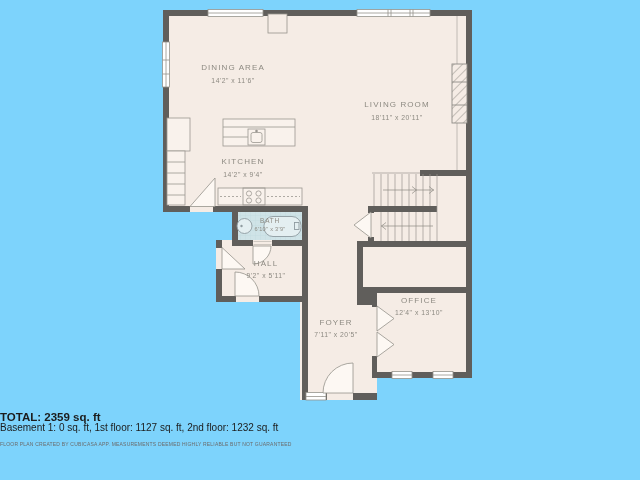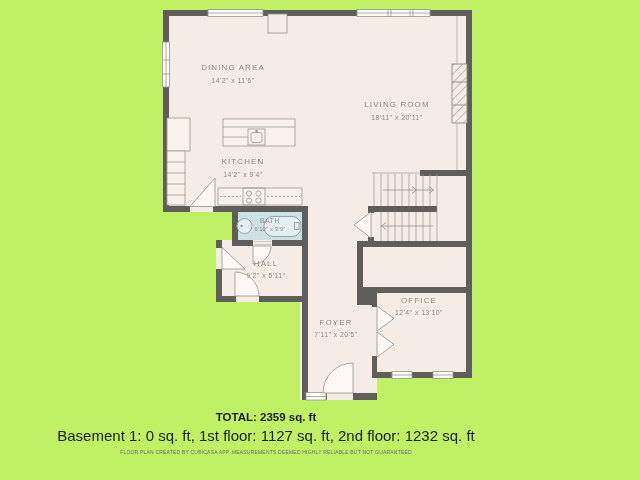--- a/index.html
+++ b/index.html
@@ -1,21 +1,21 @@
 <!DOCTYPE html>
 <html><head>
 <meta charset="utf-8">
 <style>
   html,body{margin:0;padding:0;background:#ffffff;}
-  .page{position:relative;width:640px;height:480px;background:#bef264;overflow:hidden;
+  .page{position:relative;width:640px;height:480px;background:#7dd3fc;overflow:hidden;
         font-family:"Liberation Sans",sans-serif;}
   .plan{position:absolute;left:0;top:0;}
-  .summary{position:absolute;left:0;top:411px;width:532px;text-align:center;color:#1c1c1c;}
+  .summary{position:absolute;left:0;top:411px;width:532px;text-align:left;color:#1c1c1c;}
   .summary .total{font-size:11.5px;font-weight:bold;line-height:12px;}
-  .summary .line{font-size:15px;line-height:10.5px;margin-top:8px;}
+  .summary .line{font-size:10px;line-height:10.5px;margin-top:0;}
   .summary .disclaimer{font-size:5px;color:#6b6b6b;letter-spacing:.2px;margin-top:7px;}
   text{font-family:"Liberation Sans",sans-serif;fill:#8d8a82;}
   .room-name{font-size:8px;letter-spacing:1.1px;}
   .room-dims{font-size:6.8px;letter-spacing:.5px;}
   .room-name-sm{font-size:6.4px;letter-spacing:.8px;}
   .room-dims-sm{font-size:5.6px;letter-spacing:.3px;}
 </style>
 </head>
 <body>
 

